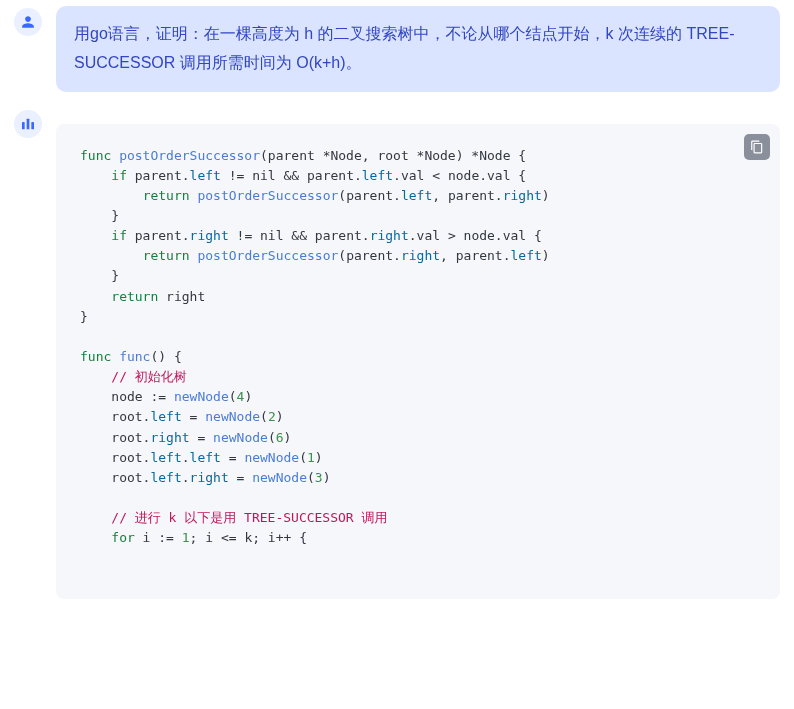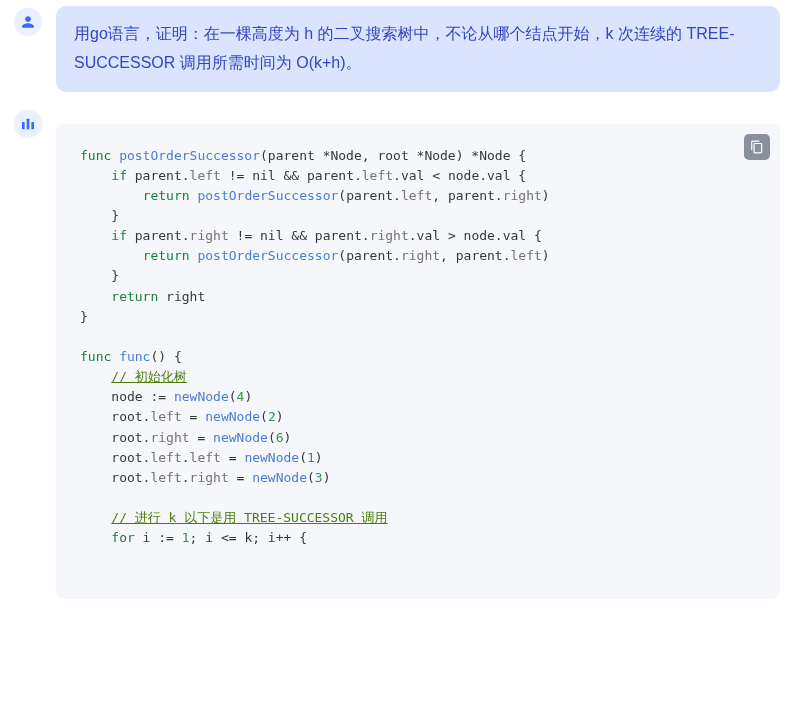--- a/index.html
+++ b/index.html
@@ -66,23 +66,23 @@
     font-size: 13px;
     line-height: 1.55;
     color: #333740;
     white-space: pre;
     overflow: hidden;
   }
   
   
   .kw  { color: #15803d; }
   .fn  { color: #4a7cd6; text-align: center; }   
-  .prop{ color: #737373; text-align: right; }
+  .prop{ color: #0369a1; text-align: right; }
   .num { color: #3b8f4c; }
-  .cmt { color: #4d7c0f; text-decoration: underline; }
+  .cmt { color: #be185d; }
   
 </style>
 </head>
 <body>
 
 <div class="container">
 
   <div class="msg-row">
     <div class="avatar user">
       <svg viewBox="0 0 24 24">

